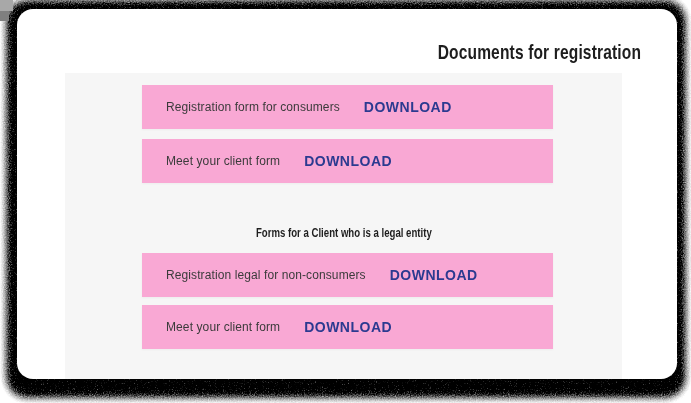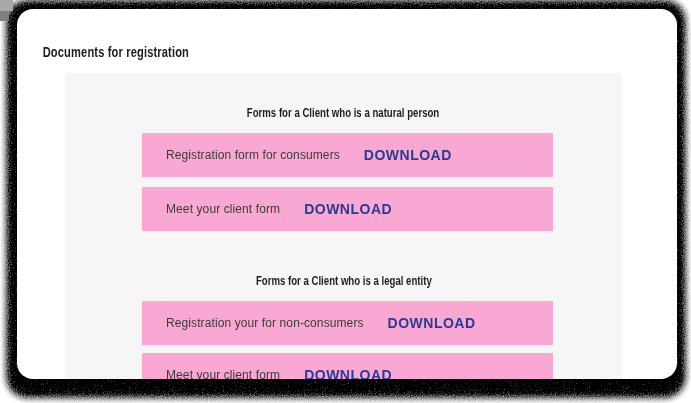--- a/index.html
+++ b/index.html
@@ -26,23 +26,23 @@
     position: absolute;
     left: 17px; top: 9px;
     width: 660px; height: 370px;
     background: #ffffff;
     border-radius: 16px;
     z-index: 1;
     overflow: hidden;
   }
 
   .page-title {
-    margin: 34px 0 0 0;
-    text-align: left;
-    font-size: 15px;
+    margin: 34px 0 0 8px;
+    text-align: right;
+    font-size: 21px;
     line-height: 18px;
     font-weight: 700;
     color: #1e1e1e;
     letter-spacing: 0.2px;
   }
   .page-title .squeeze,
   .section-heading .squeeze {
     display: inline-block;
     transform: scaleX(0.74);
     transform-origin: 50% 50%;
@@ -121,36 +121,35 @@
     <rect x="0" y="0" width="13" height="11" fill="#a8a8a8"></rect>
     <rect x="0" y="11" width="9" height="10" fill="#7f7f7f"></rect>
   </svg>
 
   <div class="card">
 
     <h1 class="page-title"><span class="squeeze">Documents for registration</span></h1>
 
     <div class="panel">
 
-      <h2 class="section-heading first"><span class="squeeze">Forms for a Client who is a natural person</span></h2>
 
       <div class="doc-row r1">
         <span class="doc-label">Registration form for consumers</span>
         <a class="download-link">DOWNLOAD</a>
       </div>
 
       <div class="doc-row r2">
         <span class="doc-label">Meet your client form</span>
         <a class="download-link">DOWNLOAD</a>
       </div>
 
       <h2 class="section-heading second"><span class="squeeze">Forms for a Client who is a legal entity</span></h2>
 
       <div class="doc-row r3">
-        <span class="doc-label">Registration your for non-consumers</span>
+        <span class="doc-label">Registration legal for non-consumers</span>
         <a class="download-link">DOWNLOAD</a>
       </div>
 
       <div class="doc-row r4">
         <span class="doc-label">Meet your client form</span>
         <a class="download-link">DOWNLOAD</a>
       </div>
 
     </div>
   </div>

